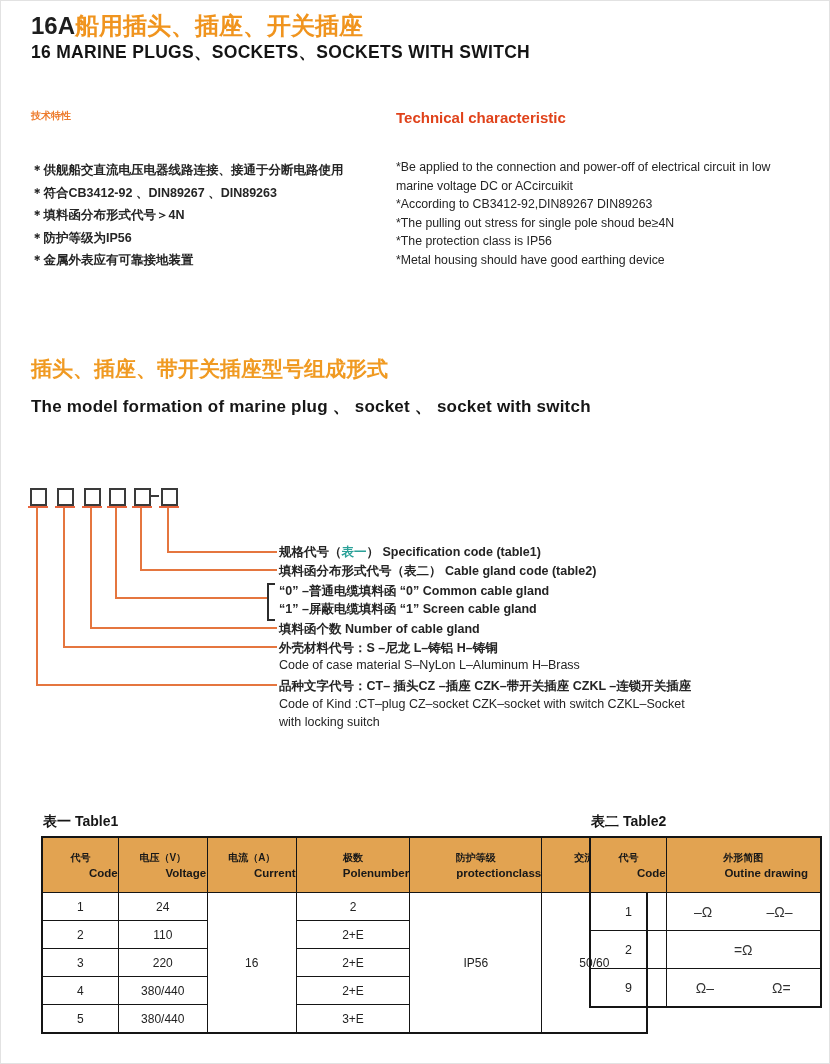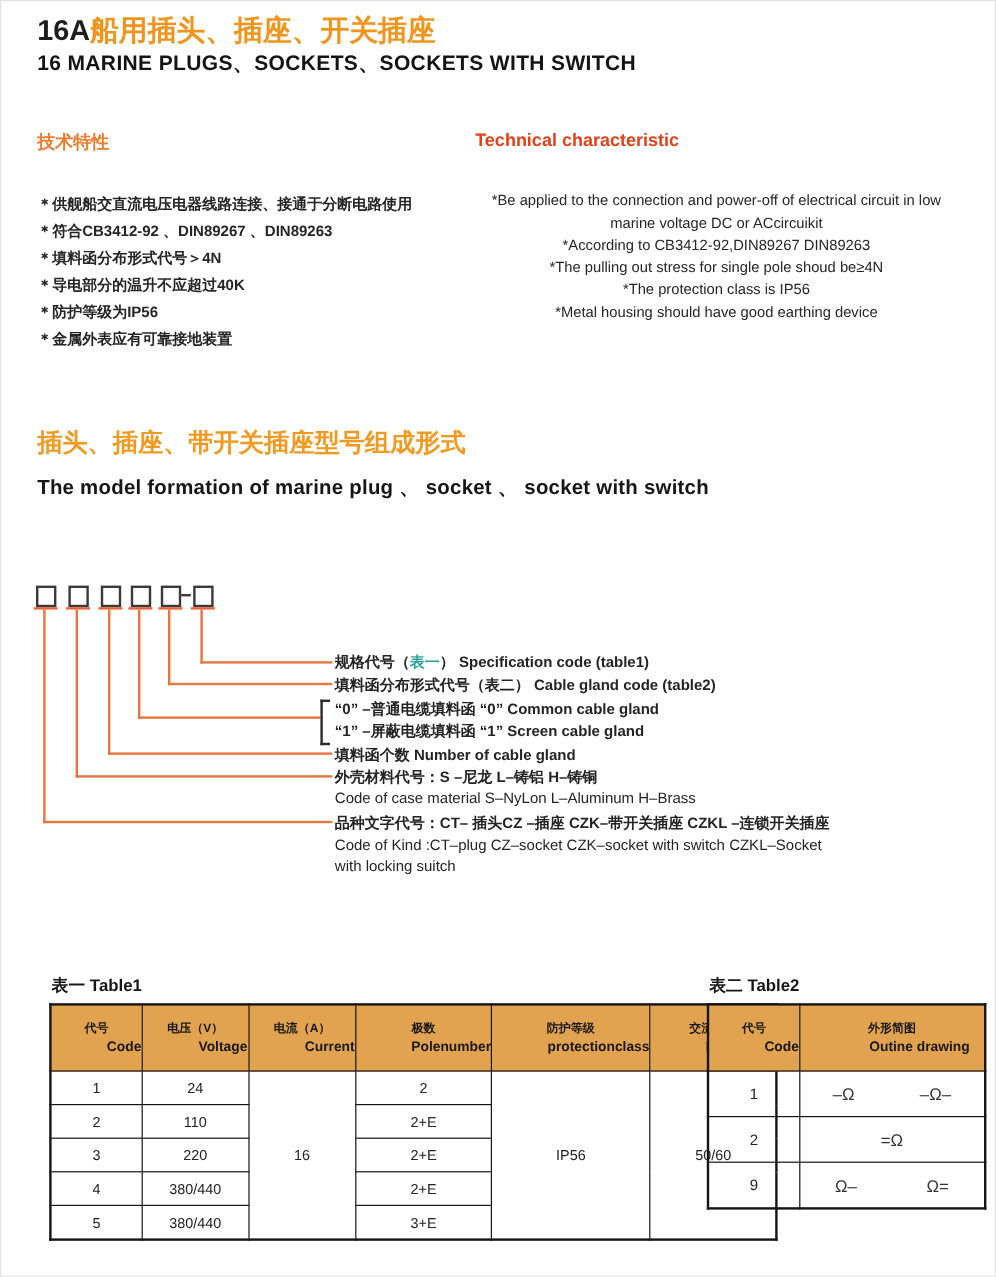--- a/index.html
+++ b/index.html
@@ -9,25 +9,25 @@
     font-family:"Liberation Sans","DejaVu Sans",sans-serif;color:#1e1e1e;
   }
   .abs{position:absolute;}
 
   
   .title-row{left:30px;top:12px;white-space:nowrap;font-weight:bold;font-size:24px;line-height:26px;}
   .title-cn{color:#F0941E;}
   .title-en{left:30px;top:39px;font-weight:bold;font-size:17.5px;color:#141414;letter-spacing:.3px;}
 
   
-  .tech-head-cn{left:30px;top:108px;font-size:15px;font-weight:bold;color:#ED7B2D;}
+  .tech-head-cn{left:30px;top:108px;font-size:10px;font-weight:bold;color:#ED7B2D;}
   .tech-head-en{left:395px;top:108px;font-size:15px;font-weight:bold;color:#E0421A;}
   .tech-list{list-style:none;margin:0;padding:0;}
   .tech-list-cn{left:30px;top:158px;width:360px;font-size:12.5px;font-weight:bold;line-height:22.5px;color:#252525;}
-  .tech-list-en{left:395px;top:157px;width:402px;font-size:12.3px;line-height:18.6px;color:#252525;text-align:center;}
+  .tech-list-en{left:395px;top:157px;width:402px;font-size:12.3px;line-height:18.6px;color:#252525;}
 
   
   .model-head-cn{left:30px;top:354px;font-size:21px;font-weight:bold;color:#F09A22;}
   .model-head-en{left:30px;top:394px;font-size:17px;font-weight:bold;color:#161616;letter-spacing:.2px;}
 
   
   .mbox{position:absolute;top:487px;width:13px;height:14px;border:2px solid #3a3a3a;background:#fff;}
   .mdash{position:absolute;top:494px;left:150px;width:8px;height:2px;background:#3a3a3a;}
   .munder{position:absolute;top:505px;height:2px;background:#E8643C;}
   .vline{position:absolute;width:2px;background:#E5763F;}
@@ -62,21 +62,20 @@
   </div>
   <div class="abs title-en">16 MARINE PLUGS、SOCKETS、SOCKETS WITH  SWITCH</div>
 
   <div class="abs tech-head-cn">技术特性</div>
   <div class="abs tech-head-en">Technical characteristic</div>
 
   <ul class="abs tech-list tech-list-cn">
     <li>＊供舰船交直流电压电器线路连接、接通于分断电路使用</li>
     <li>＊符合CB3412-92 、DIN89267 、DIN89263</li>
     <li>＊填料函分布形式代号＞4N</li>
-    <li>＊导电部分的温升不应超过40K</li>
     <li>＊防护等级为IP56</li>
     <li>＊金属外表应有可靠接地装置</li>
   </ul>
 
   <ul class="abs tech-list tech-list-en">
     <li>*Be applied to the connection and power-off of electrical circuit in low marine voltage DC or ACcircuikit</li>
     <li>*According to CB3412-92,DIN89267 DIN89263</li>
     <li>*The pulling out stress for single pole shoud be≥4N</li>
     <li>*The protection class is IP56</li>
     <li>*Metal housing should have good earthing device</li>

